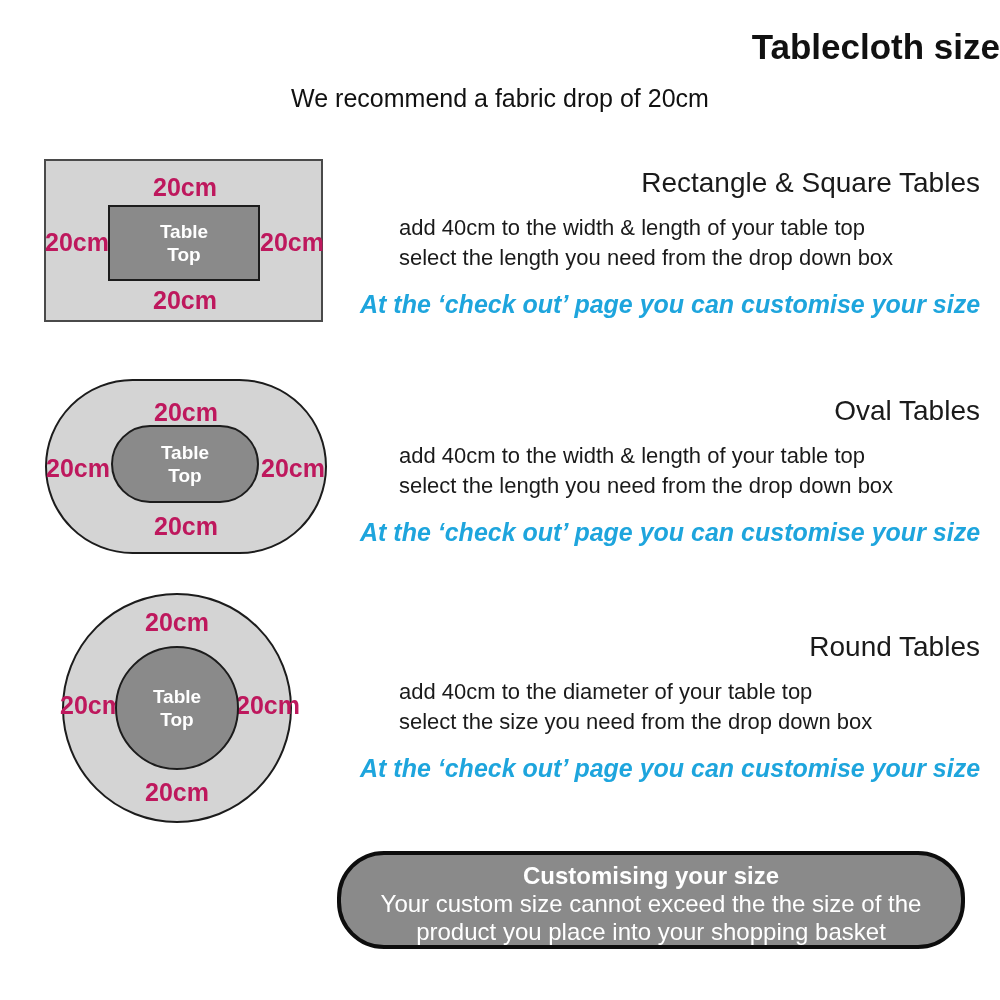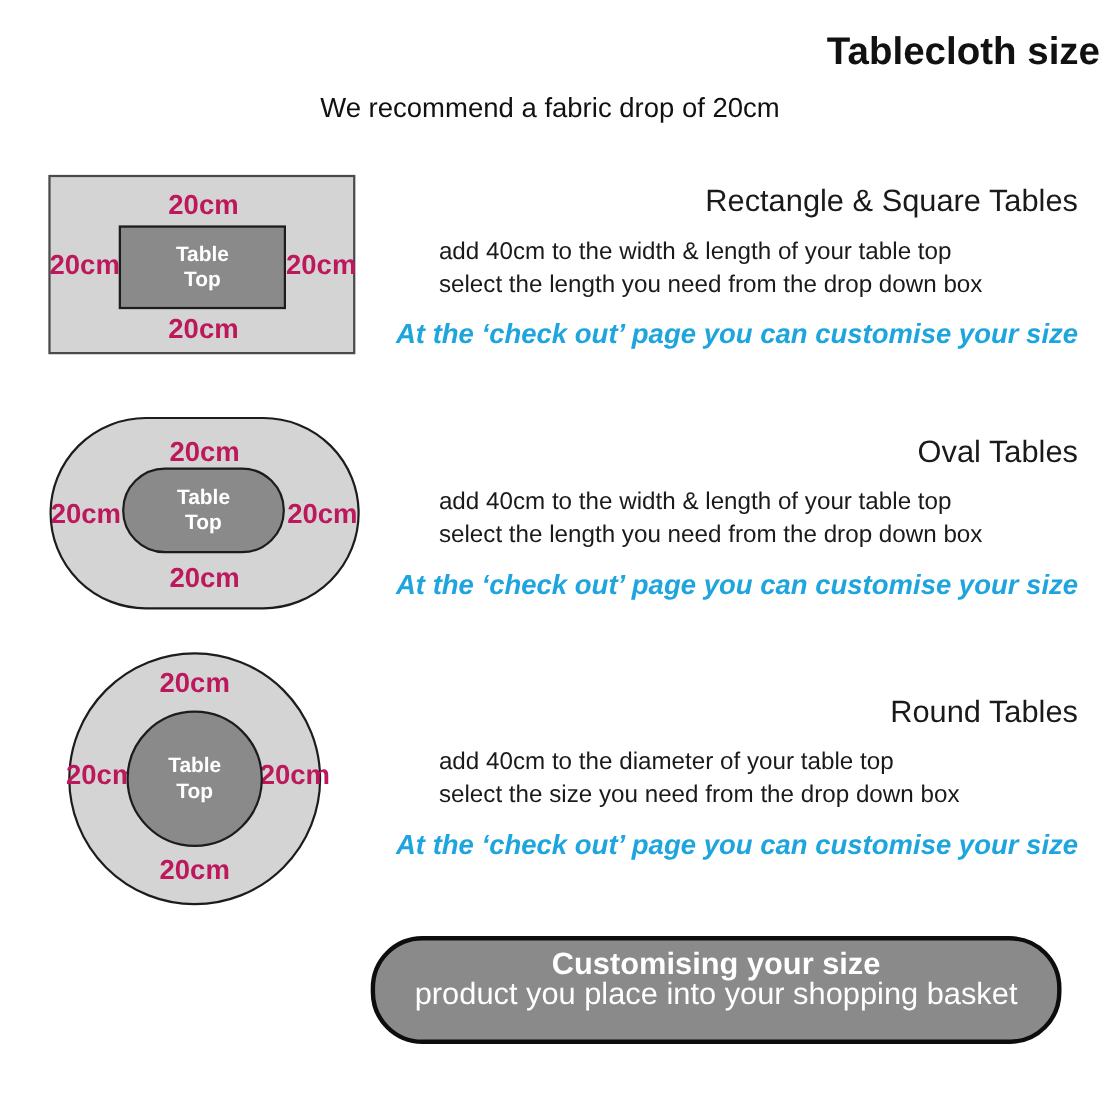--- a/index.html
+++ b/index.html
@@ -74,21 +74,21 @@
   .sec-1 { top: 166px; }
   .sec-2 { top: 394px; }
   .sec-3 { top: 630px; }
 
   
   .footer-box {
     position: absolute; box-sizing: border-box;
     left: 337px; top: 851px; width: 628px; height: 98px;
     background: #8a8a8a; border: 4px solid #0d0d0d; border-radius: 47px;
     color: #ffffff; text-align: center;
-    padding-top: 7px; font-size: 28px; line-height: 28px;
+    padding-top: 7px; font-size: 24px; line-height: 28px;
   }
   .footer-box .footer-heading { font-weight: bold; }
 </style>
 </head>
 <body>
 
 <div class="canvas">
 
   <div class="page-title">Tablecloth size</div>
   <div class="page-subtitle">We recommend a fabric drop of 20cm</div>
@@ -148,16 +148,17 @@
     <h3>Round Tables</h3>
     <div class="body">
       <div class="body-line">add 40cm to the diameter of your table top</div>
       <div class="body-line">select the size you need from the drop down box</div>
     </div>
     <div class="note">At the ‘check out’ page you can customise your size</div>
   </section>
 
   <div class="footer-box">
     <div class="footer-heading">Customising your size</div>
+    <div>Your custom size cannot exceed the the size of the</div>
     <div>product you place into your shopping basket</div>
   </div>
 
 </div>
 
 </body></html>

